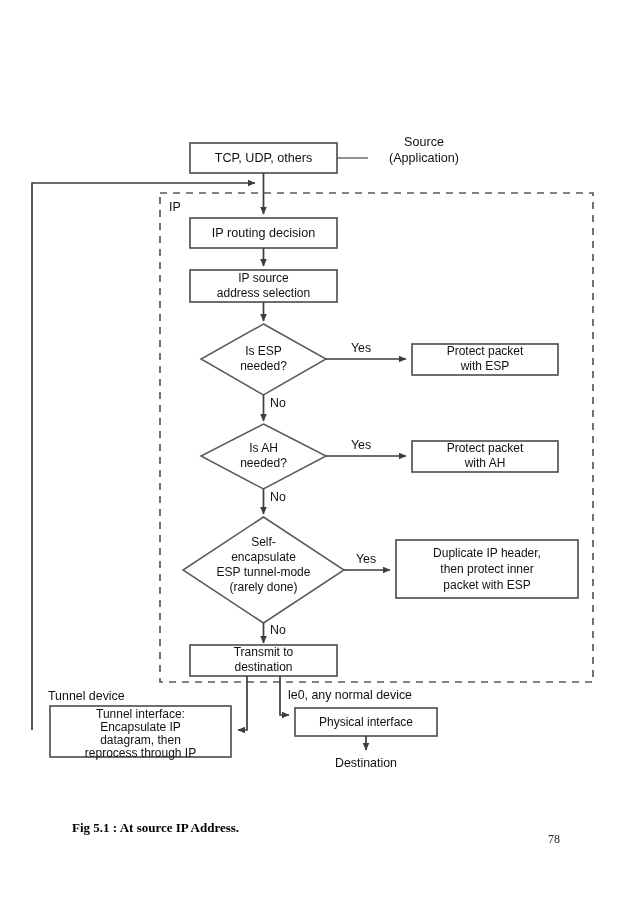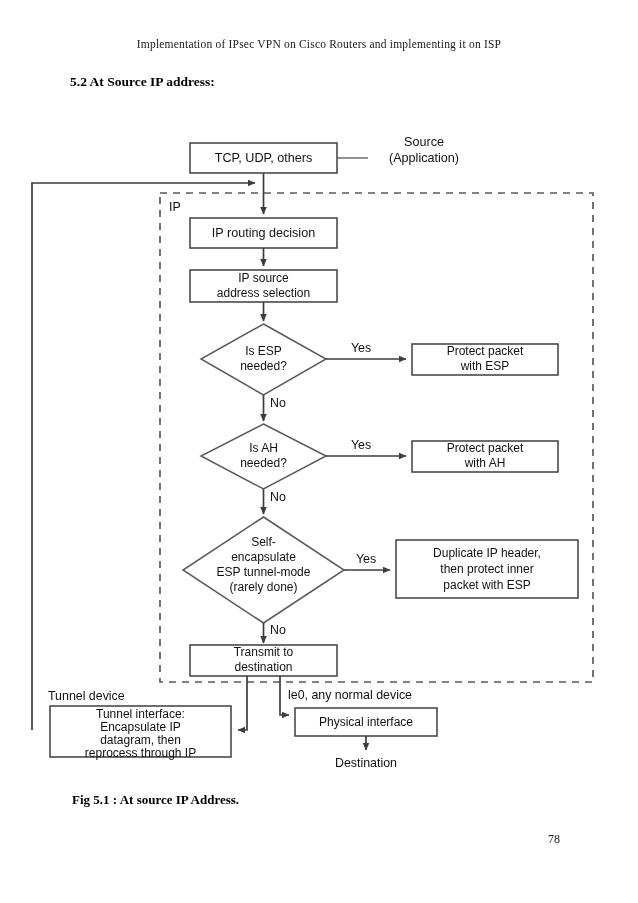--- a/index.html
+++ b/index.html
@@ -36,21 +36,21 @@
     position: absolute;
     top: 74px;
     left: 70px;
     font-family: "Liberation Serif", serif;
     font-weight: bold;
     font-size: 13.5px;
     color: #000;
   }
   .figure-caption {
     position: absolute;
-    top: 792px;
+    top: 820px;
     left: 72px;
     font-family: "Liberation Serif", serif;
     font-weight: bold;
     font-size: 13px;
     color: #000;
   }
   .page-number {
     position: absolute;
     top: 832px;
     left: 548px;
@@ -114,22 +114,20 @@
     stroke: #5a5a5a;
     stroke-width: 1.7;
     stroke-dasharray: 7 6;
   }
 </style>
 </head>
 <body>
 
 <div id="page">
 
-  <div class="doc-header">Implementation of IPsec VPN on Cisco Routers and implementing it on ISP</div>
-  <div class="section-heading">5.2 At Source IP address:</div>
 
   <div id="flow">
     <svg width="638" height="670" viewBox="0 0 638 670" xmlns="http://www.w3.org/2000/svg">
       <defs>
         <marker id="arrow" markerWidth="9" markerHeight="9" refX="7.2" refY="3.4" orient="auto" markerUnits="userSpaceOnUse">
           <path d="M0,0 L7.6,3.4 L0,6.8 z" fill="#3d3d3d"></path>
         </marker>
       </defs>
 
       <rect class="dashzone" x="160" y="75" width="433" height="489"></rect>

